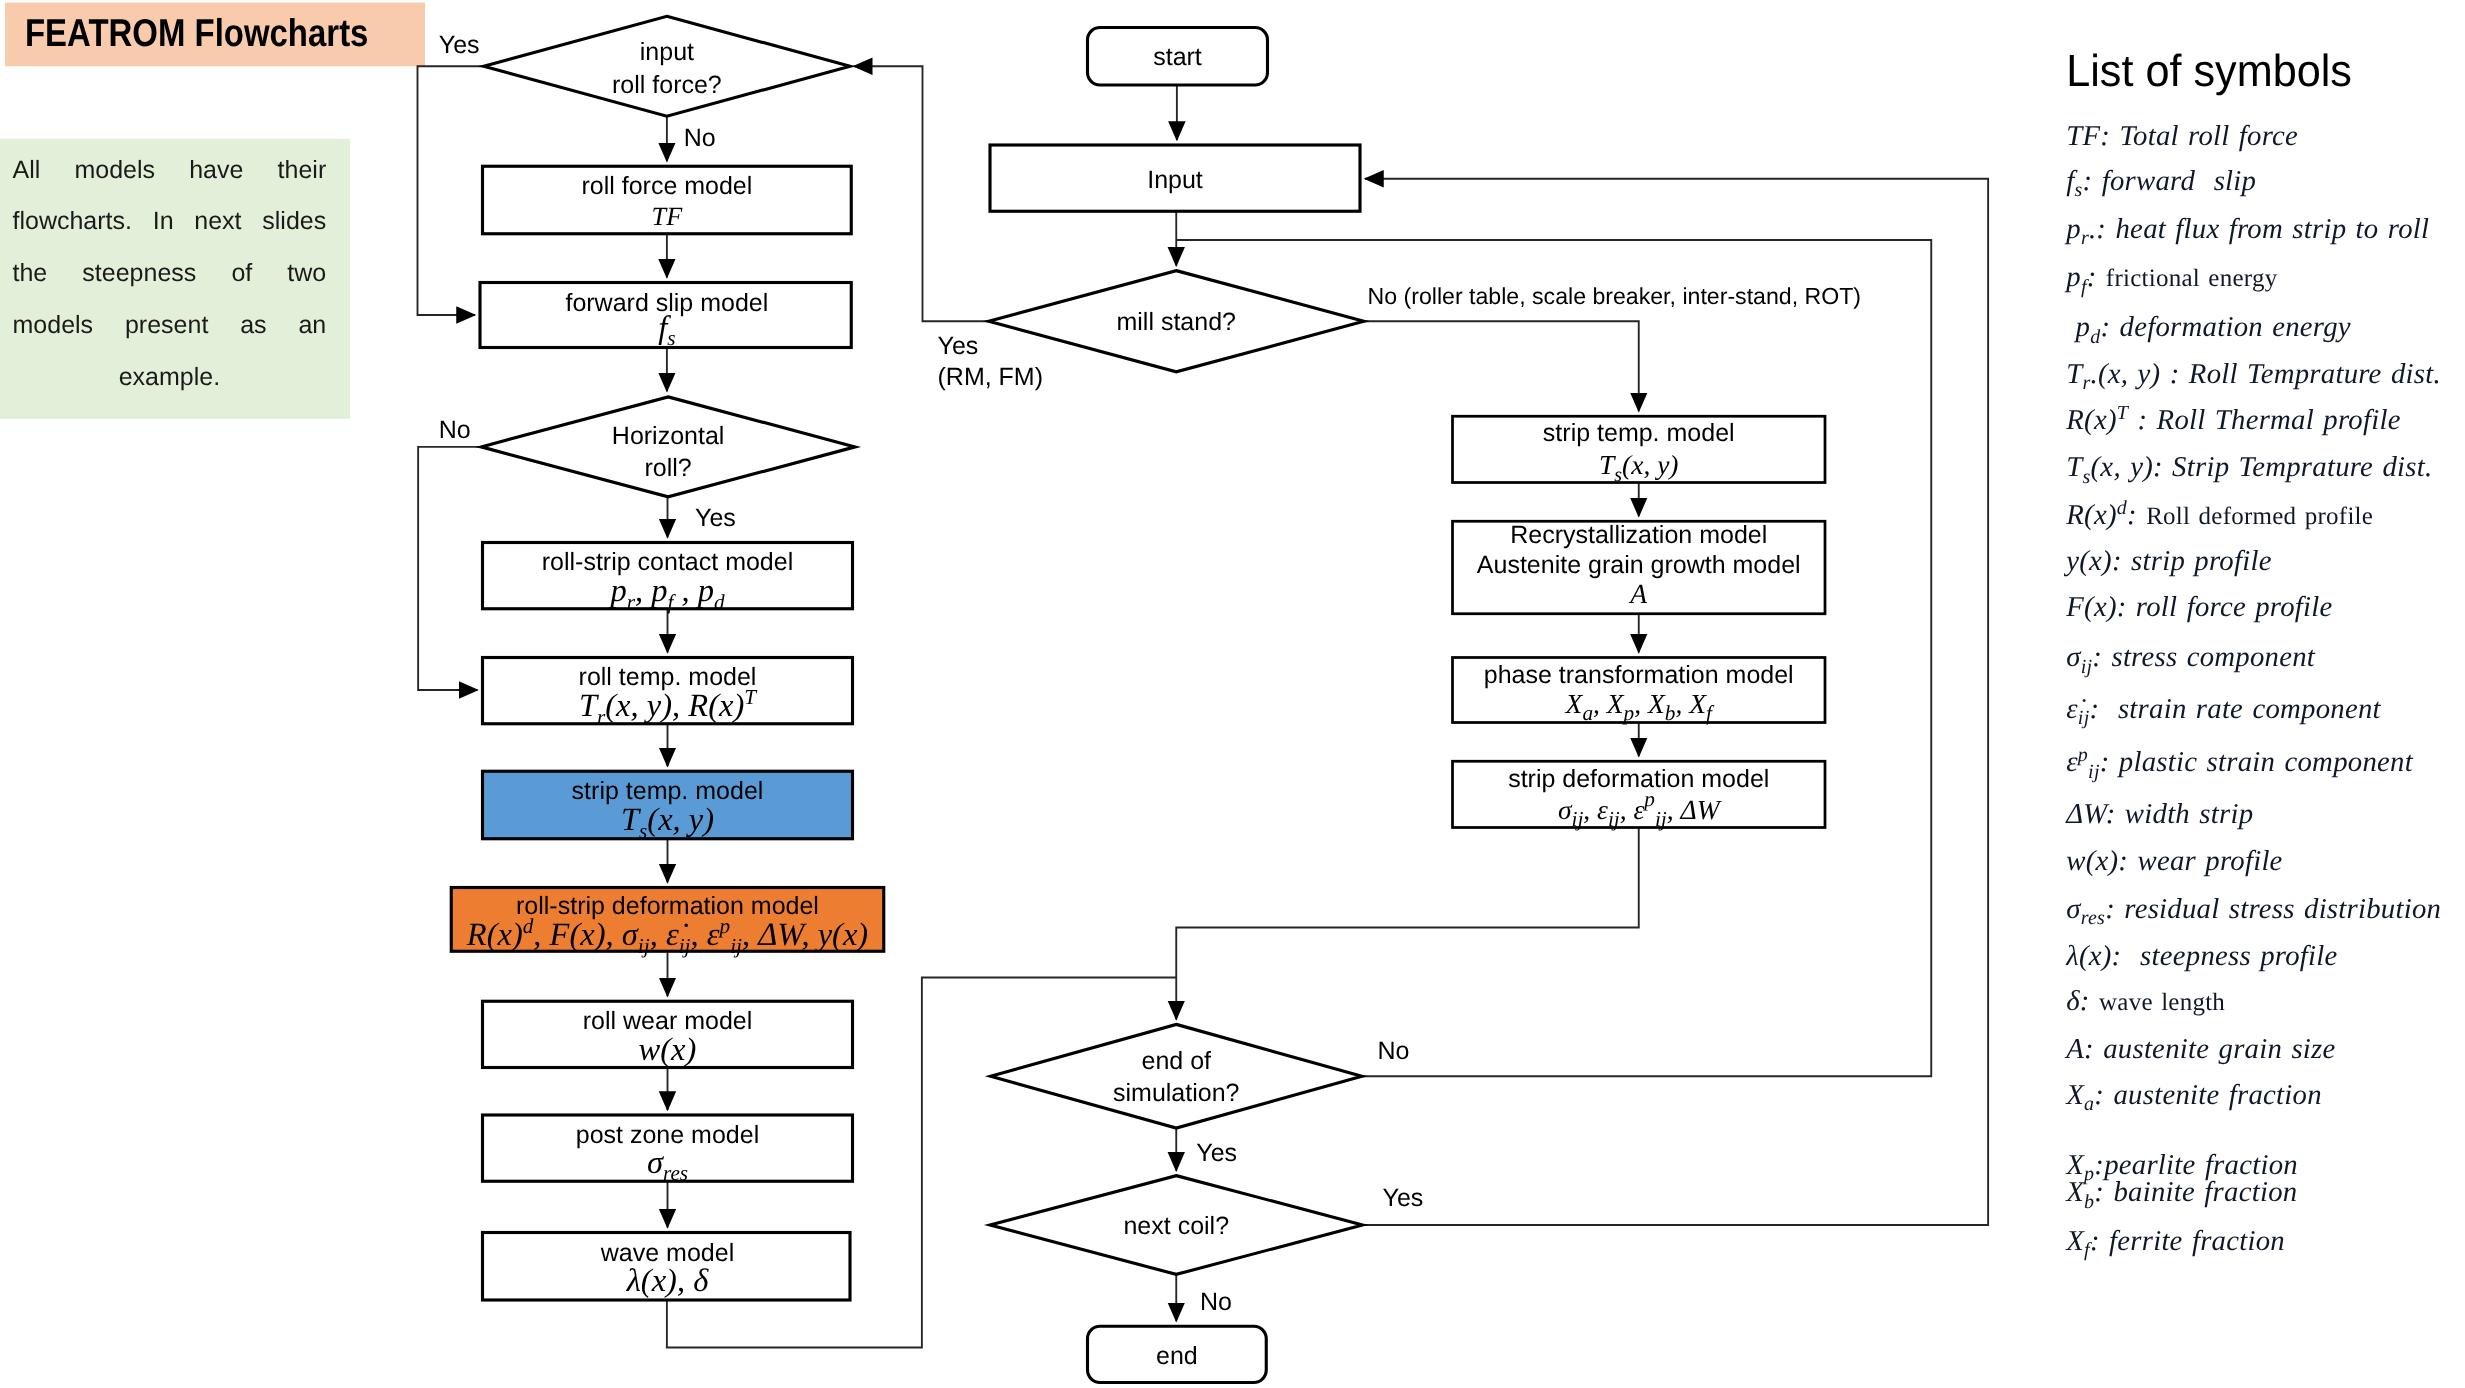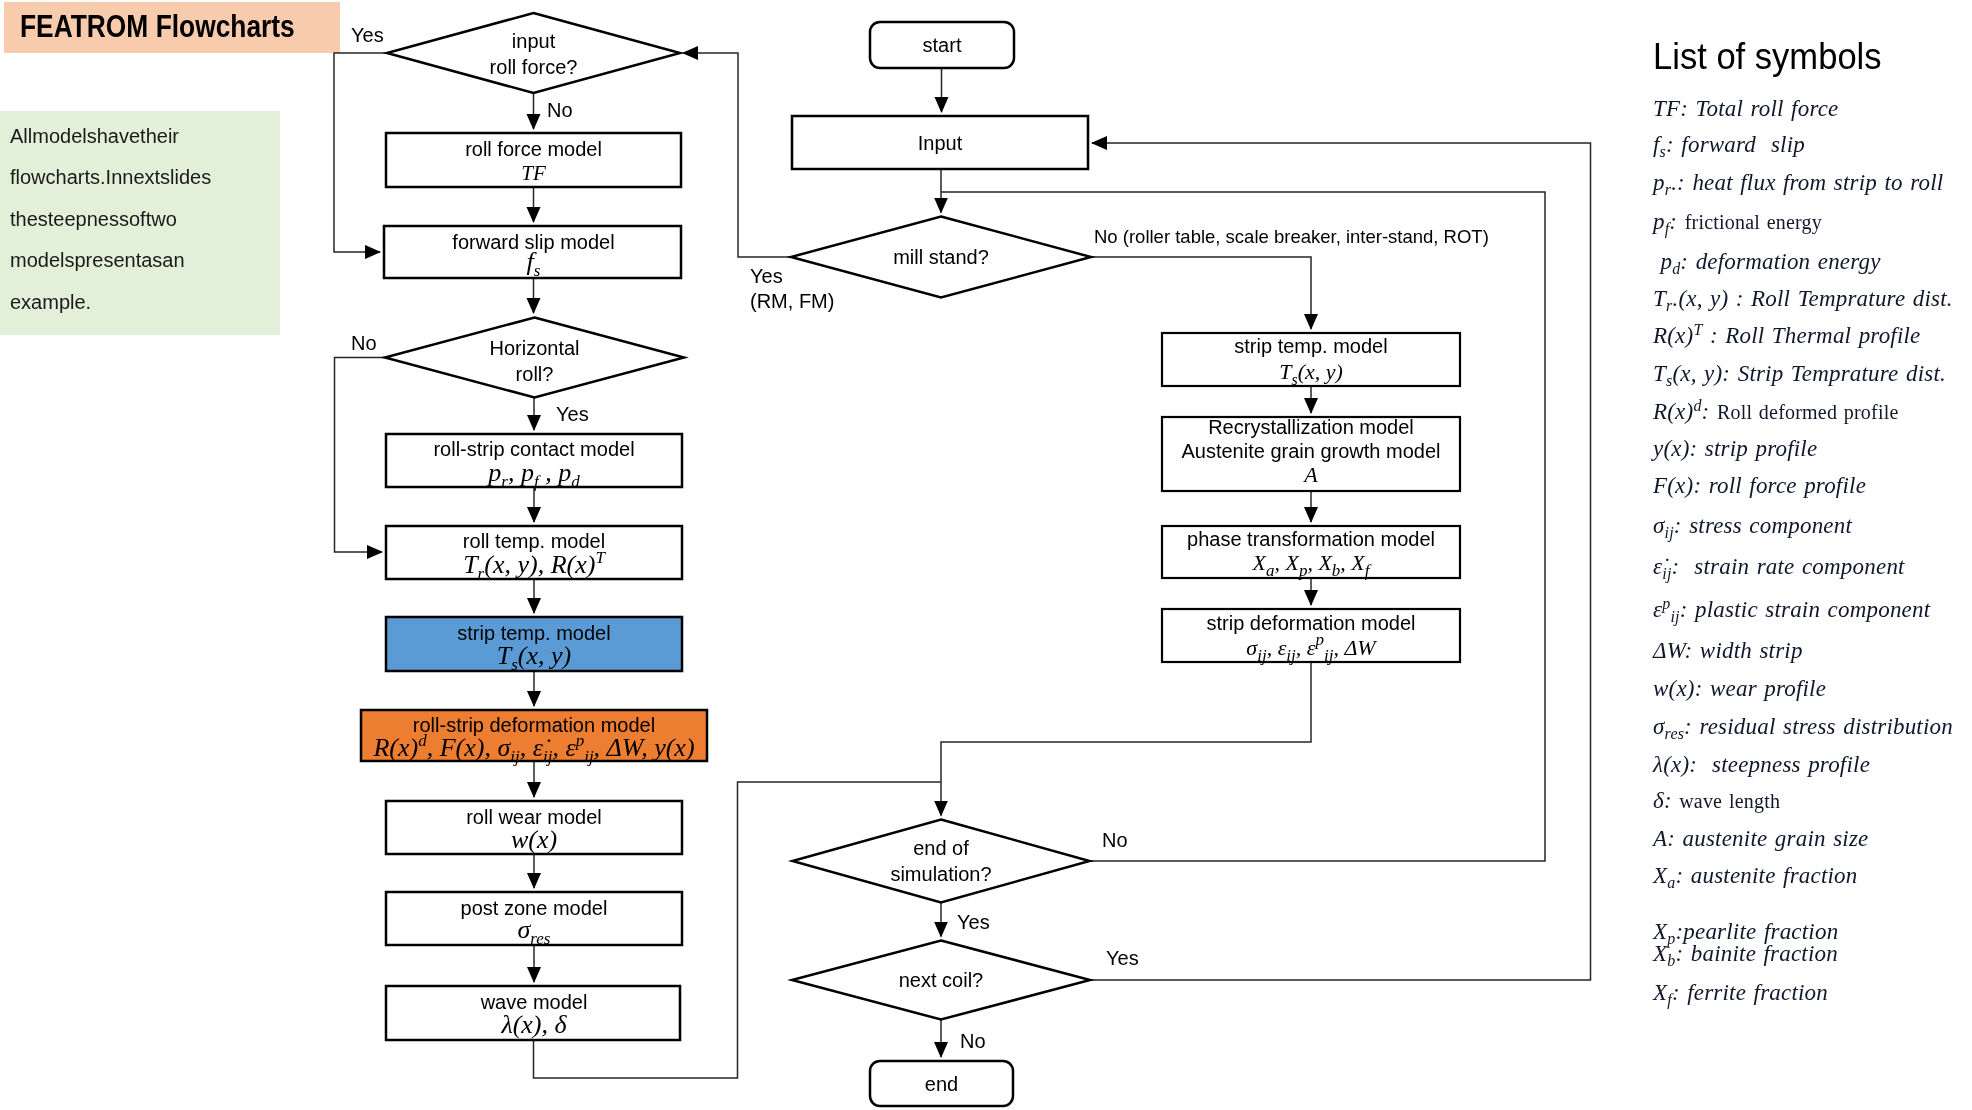--- a/index.html
+++ b/index.html
@@ -1,21 +1,21 @@
 <!DOCTYPE html>
 <html><head>
 <meta charset="utf-8">
 <style>
 html,body{margin:0;padding:0;background:#fff;}
 body{width:1972px;height:1110px;position:relative;font-family:"Liberation Sans",sans-serif;overflow:hidden;}
 .abs{position:absolute;}
 #title{left:4px;top:2px;width:336px;height:51px;background:#F8CBAD;}
 #title span{position:absolute;left:16px;top:7px;font-weight:bold;font-size:31px;letter-spacing:0px;color:#000;white-space:nowrap;transform:scaleX(.85);transform-origin:0 50%;}
 #green{left:0px;top:111px;width:280px;height:224px;background:#E2EFD9;}
-#green .ln{position:absolute;left:10px;width:251px;display:flex;font-size:20px;color:#1a1a1a;}
+#green .ln{position:absolute;left:10px;width:251px;display:flex;justify-content:space-between;font-size:20px;color:#1a1a1a;}
 #symbols .s{position:absolute;white-space:nowrap;font-family:"Liberation Serif",serif;font-size:23px;font-style:italic;color:#0f172a;line-height:26px;letter-spacing:0.2px;word-spacing:1.5px;}
 #symbols .s .rm{font-style:normal;font-family:Liberation Serif, serif;font-size:20px;}
 #symbols sub{font-size:16px;vertical-align:-5px;line-height:0;}
 #symbols sup{font-size:16px;vertical-align:8px;line-height:0;}
 </style>
 </head>
 <body>
 <div class="abs" id="title">
     <span>FEATROM Flowcharts</span>
   </div>
@@ -37,21 +37,21 @@
       <span>steepness</span>
       <span>of</span>
       <span>two</span>
     </div>
   <div class="ln" style="top:138px">
       <span>models</span>
       <span>present</span>
       <span>as</span>
       <span>an</span>
     </div>
-  <div class="ln" style="top:180px;justify-content:flex-start">
+  <div class="ln" style="top:180px;justify-content:center">
       <span>example.</span>
     </div>
 </div>
 <div class="abs" id="symbols" style="left:1653px;top:0">
   <div class="abs" style="left:0;top:39px;font-family:'Liberation Sans',sans-serif;font-size:36px;line-height:1;color:#000;white-space:nowrap;transform:scaleX(.96);transform-origin:0 0;">List of symbols</div>
   <div class="s" style="top:96px">TF: Total roll force</div>
   <div class="s" style="top:132px">f<sub>s</sub>: forward &nbsp;slip</div>
   <div class="s" style="top:170px">p<sub>r</sub>.: heat flux from strip to roll</div>
   <div class="s" style="top:209px">p<sub>f</sub>: <span class="rm">frictional energy</span></div>
   <div class="s" style="top:249px">&nbsp;p<sub>d</sub>: deformation energy</div>

